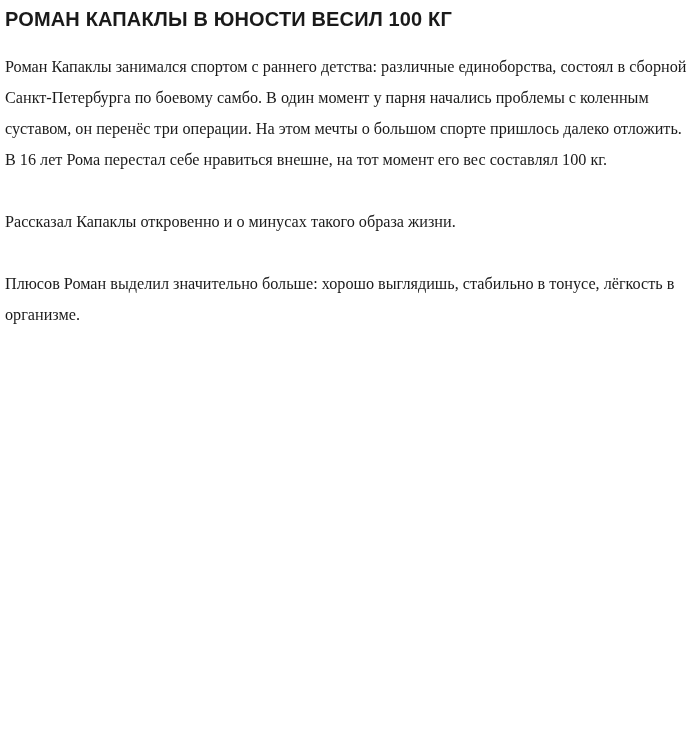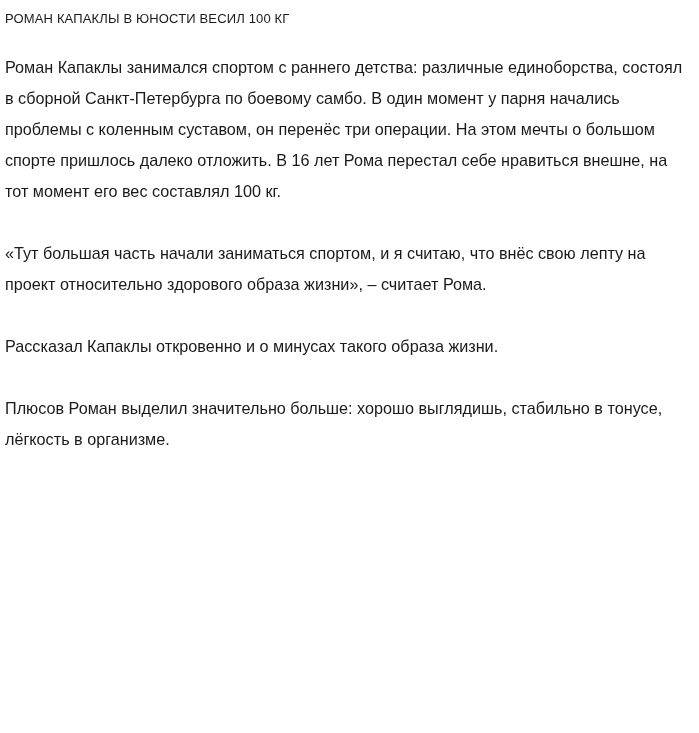--- a/index.html
+++ b/index.html
@@ -14,52 +14,52 @@
     font-family: "Liberation Sans", "DejaVu Sans", sans-serif;
     color: #1a1a1a;
     overflow: hidden;
   }
   .article {
     box-sizing: border-box;
     width: 699px;
     padding: 8px 7px 0 5px;
   }
   .article-title {
-    font-size: 13px;
-    font-weight: 400;
+    font-size: 20px;
+    font-weight: 700;
     line-height: 22px;
     letter-spacing: 0.15px;
     color: #1a1a1a;
     margin: 0 0 22px 0;
     text-transform: uppercase;
   }
   .article-body {
     font-size: 16.2px;
     line-height: 31px;
     color: #1a1a1a;
   }
   .article-body p {
     margin: 0 0 31px 0;
     padding: 0;
+    font-family: Liberation Serif, serif;
   }
   .article-body p:last-child {
     margin-bottom: 0;
   }
   .article-body p.tight {
     margin-bottom: 0;
   }
 </style>
 </head>
 <body>
 
 <article class="article">
 
   <h1 class="article-title">РОМАН КАПАКЛЫ В ЮНОСТИ ВЕСИЛ 100 КГ</h1>
 
   <div class="article-body">
     <p>Роман Капаклы занимался спортом с раннего детства: различные единоборства, состоял в сборной Санкт-Петербурга по боевому самбо. В один момент у парня начались проблемы с коленным суставом, он перенёс три операции. На этом мечты о большом спорте пришлось далеко отложить. В 16 лет Рома перестал себе нравиться внешне, на тот момент его вес составлял 100 кг.</p>
-    <p>«Тут большая часть начали заниматься спортом, и я считаю, что внёс свою лепту на проект относительно здорового образа жизни», – считает Рома.</p>
     <p>Рассказал Капаклы откровенно и о минусах такого образа жизни.</p>
     <p class="tight">Плюсов Роман выделил значительно больше: хорошо выглядишь, стабильно в тонусе, лёгкость в организме.</p>
 
   </div>
 
 </article>
 
 </body></html>

